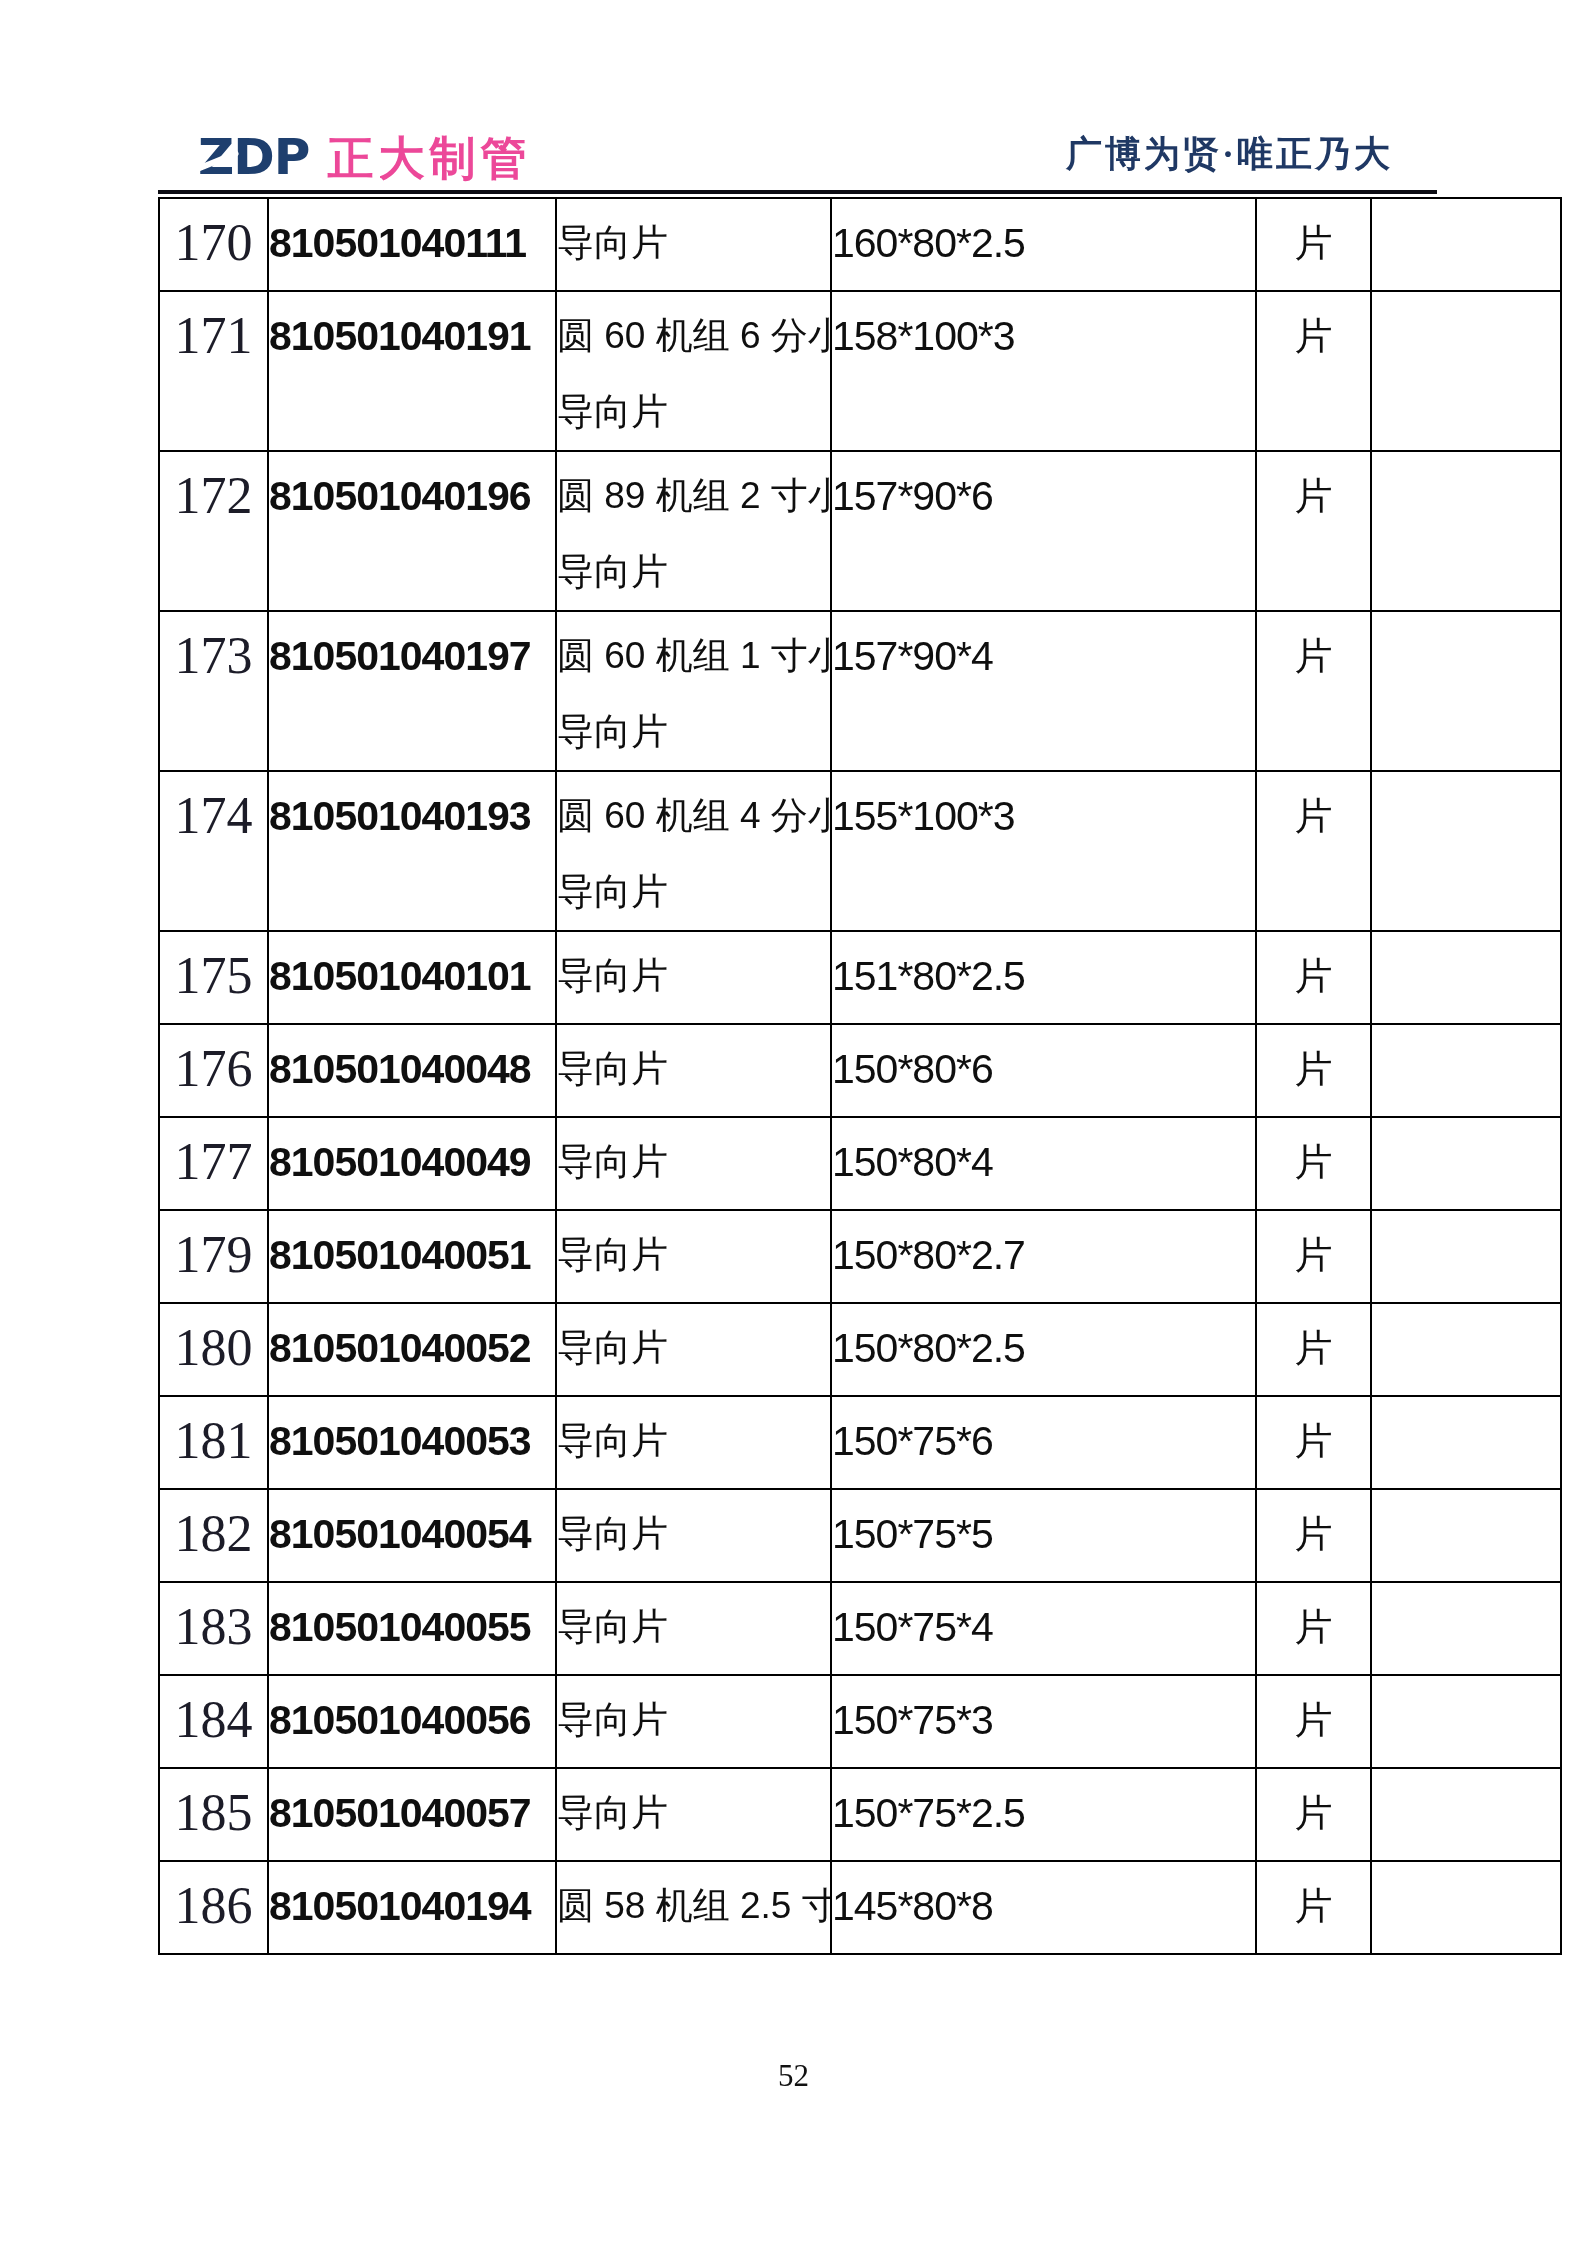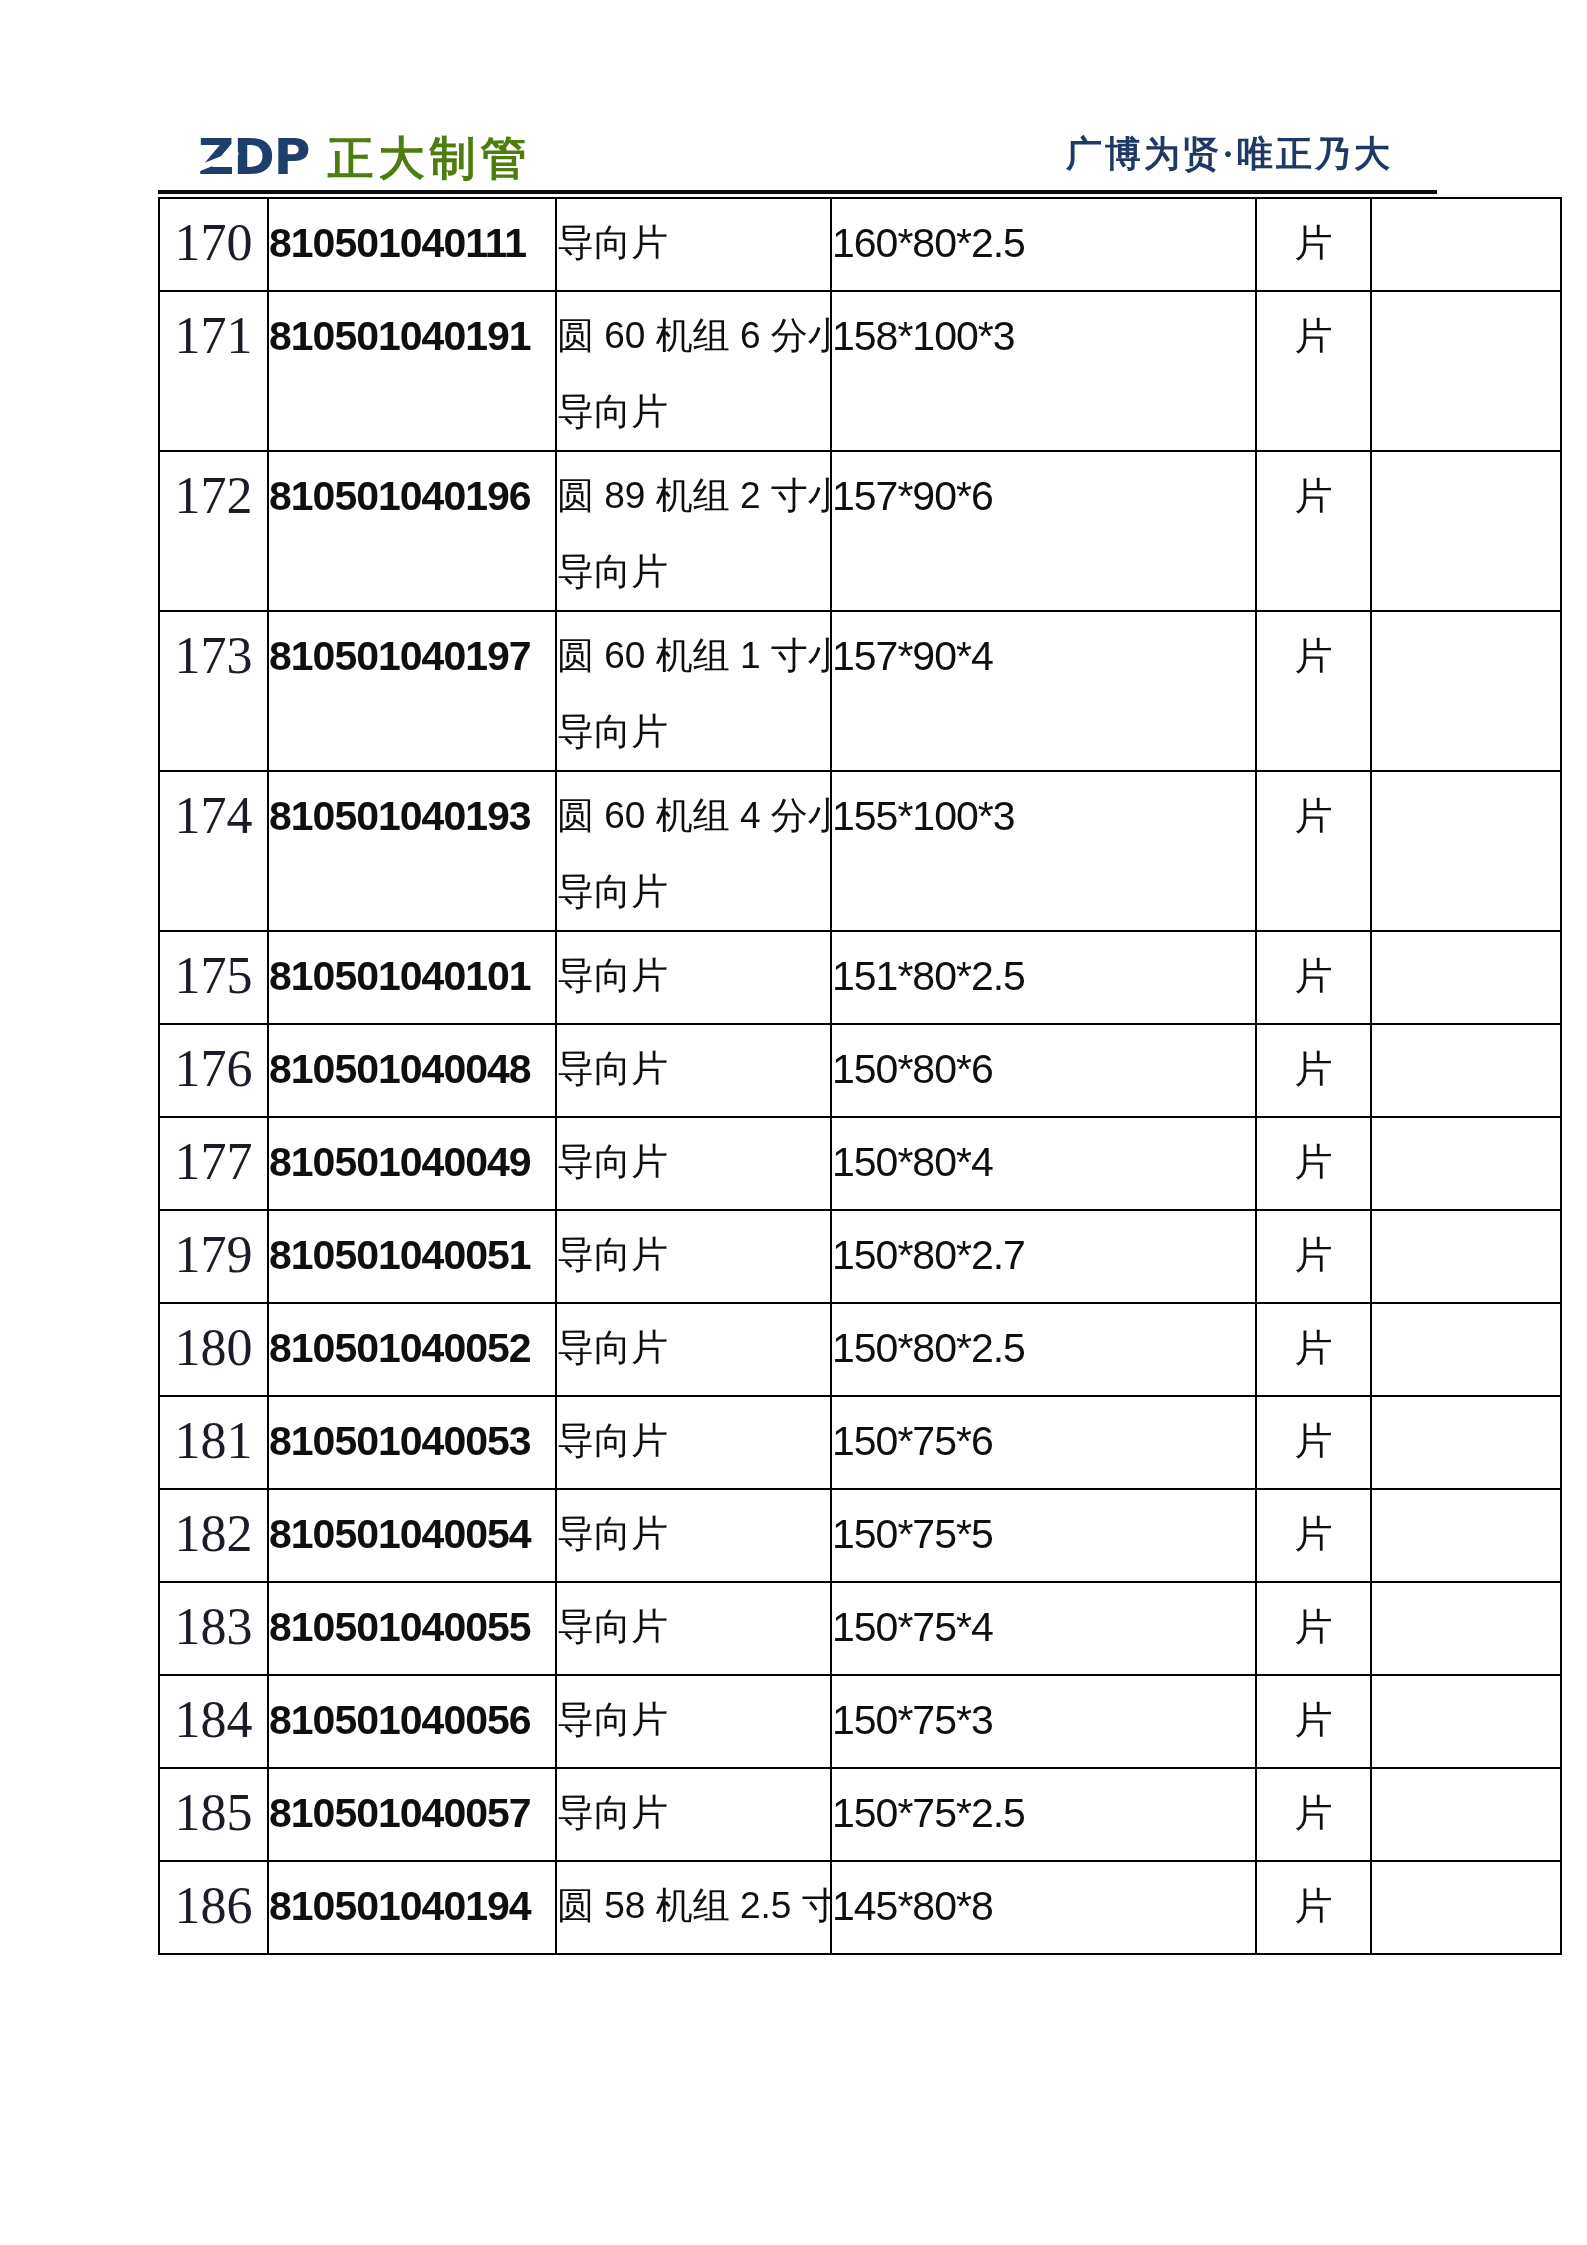--- a/index.html
+++ b/index.html
@@ -20,21 +20,21 @@
     font-weight:900;font-size:50px;line-height:46px;
     color:#1e3f6e;letter-spacing:-1px;position:relative;
   }
   .logo-swoosh{
     position:absolute;left:-4px;top:24px;width:46px;height:6px;
     background:#ffffff;transform:rotate(-22deg);border-radius:3px;
   }
   .logo-company{
     font-family:"DejaVu Sans","Liberation Sans",sans-serif;
     font-weight:700;font-size:46px;line-height:46px;
-    color:#4d7c0f;letter-spacing:5px;margin-left:18px;white-space:pre;
+    color:#ec4899;letter-spacing:5px;margin-left:18px;white-space:pre;
   }
   .slogan{
     position:absolute;right:194px;top:134px;
     font-family:"Liberation Serif","DejaVu Serif",serif;
     font-weight:600;font-size:36px;line-height:40px;
     color:#1f3864;letter-spacing:3px;white-space:nowrap;
   }
   .header-rule{
     position:absolute;left:158px;top:190px;width:1279px;height:4px;
     background:#0d0d14;
@@ -245,14 +245,17 @@
             <td class="c-code">810501040194</td>
             <td class="c-desc">圆 58 机组 2.5 寸</td>
             <td class="c-dims">145*80*8</td>
             <td class="c-unit">片</td>
             <td class="c-empty"></td>
           </tr>
         </tbody>
     </table>
   </div>
 
+  <div class="footer">
+    <span>52</span>
+  </div>
 
 </div>
 
 </body></html>

